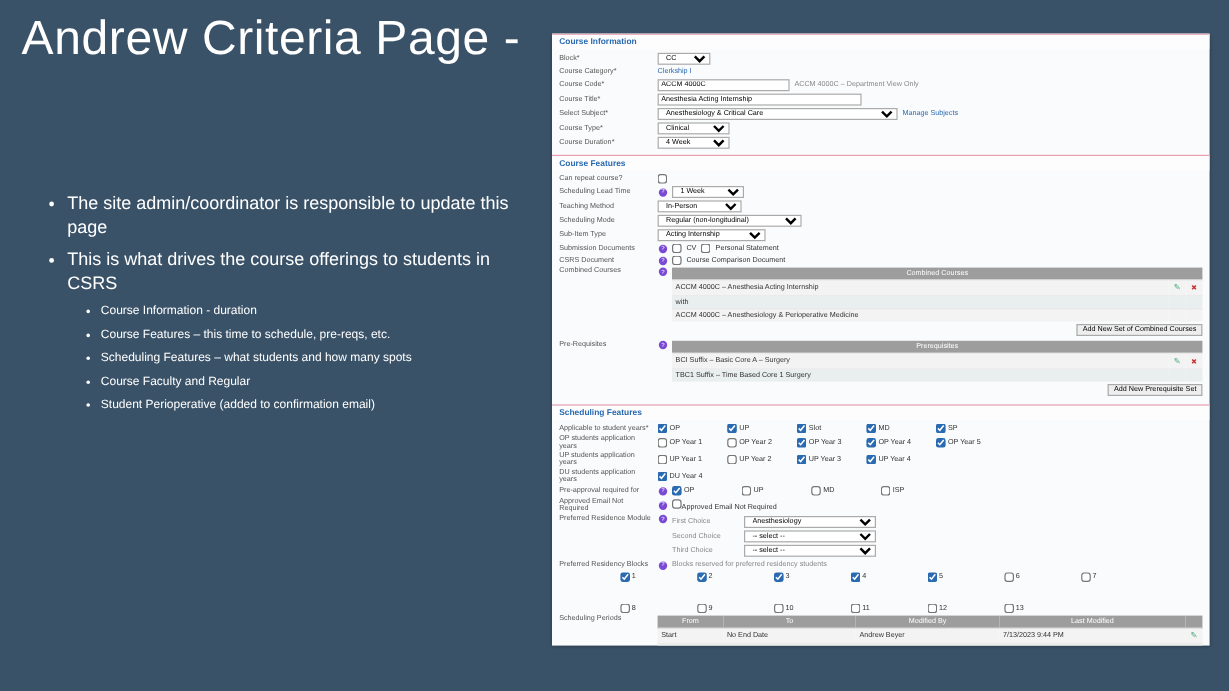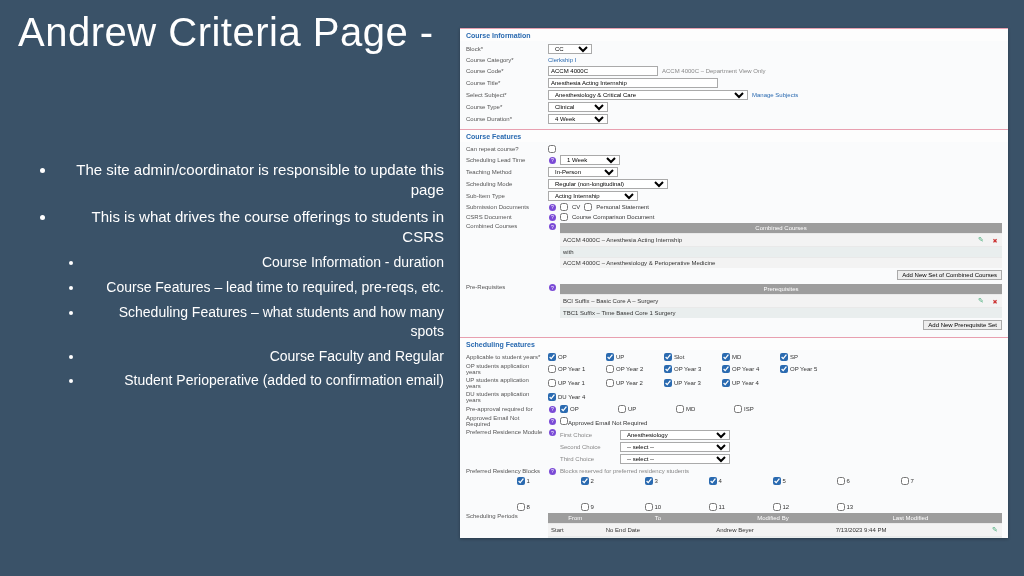--- a/index.html
+++ b/index.html
@@ -2,23 +2,23 @@
 <html><head>
 <meta charset="utf-8">
 <style>
   * { box-sizing: border-box; margin: 0; padding: 0; }
   html, body { width: 1024px; height: 576px; overflow: hidden; font-family: Arial, sans-serif; }
   body { background: #3a5268; color: #fff; position: relative; }
 
   .slide-title { font-size: 40px; font-weight: 300; padding: 10px 18px 0 18px; letter-spacing: .5px;}
   .bullets { position: absolute; left: 34px; top: 160px; width: 410px; font-size: 15px; line-height: 1.35; }
   .bullets ul { list-style: disc; padding-left: 22px; }
-  .bullets li { margin-bottom: 6px; font-weight:300;text-align:right;}
+  .bullets li { margin-bottom: 6px; font-weight:300;}
   .bullets ul.sub { list-style: disc; padding-left: 28px; margin-top:6px;}
-  .bullets ul.sub li { font-size: 14px; margin-bottom:6px;}
+  .bullets ul.sub li { font-size: 10px; margin-bottom:6px;}
 
   
   .shot { position: absolute; right: 16px; top: 28px; width: 548px; height: 510px; background:#fafbfc; color:#333; font-size:6px; overflow:hidden; box-shadow:0 1px 3px rgba(0,0,0,.3);}
   .shot a { color:#2a6ab0; text-decoration:none;}
   .section-hd { color:#2a6ab0; font-weight:bold; font-size:7px; padding:3px 6px 2px 6px; border-top:1px solid #e8a0b0; background:#fdfdfd;}
   .section-body { padding:2px 6px 4px 6px; }
   .row { display:flex; align-items:center; min-height:10px; gap:4px; padding:1px 0;}
   .lbl { width:78px; color:#555; font-size:6px;}
   .helpq { display:inline-flex; width:7px; height:7px; border-radius:50%; background:#7a4ad6; color:#fff; font-size:5px; align-items:center; justify-content:center; margin-left:1px;}
   input.txt, select.sel { font-size:6px; height:10px; border:1px solid #aaa; padding:0 2px; background:#fff;}
@@ -44,21 +44,21 @@
 
 <div class="slide-title">Andrew Criteria Page -</div>
 
 <div class="bullets">
   <ul>
     <li>The site admin/coordinator is responsible to update this page</li>
     <li>
       <span>This is what drives the course offerings to students in CSRS</span>
       <ul class="sub">
         <li>Course Information - duration</li>
-        <li>Course Features – lead time to required, pre-reqs, etc.</li>
+        <li>Course Features – this time to schedule, pre-reqs, etc.</li>
         <li>Scheduling Features – what students and how many spots</li>
         <li>Course Faculty and Regular</li>
         <li>Student Perioperative (added to confirmation email)</li>
       </ul>
     </li>
   </ul>
 </div>
 
 <div class="shot">
 

